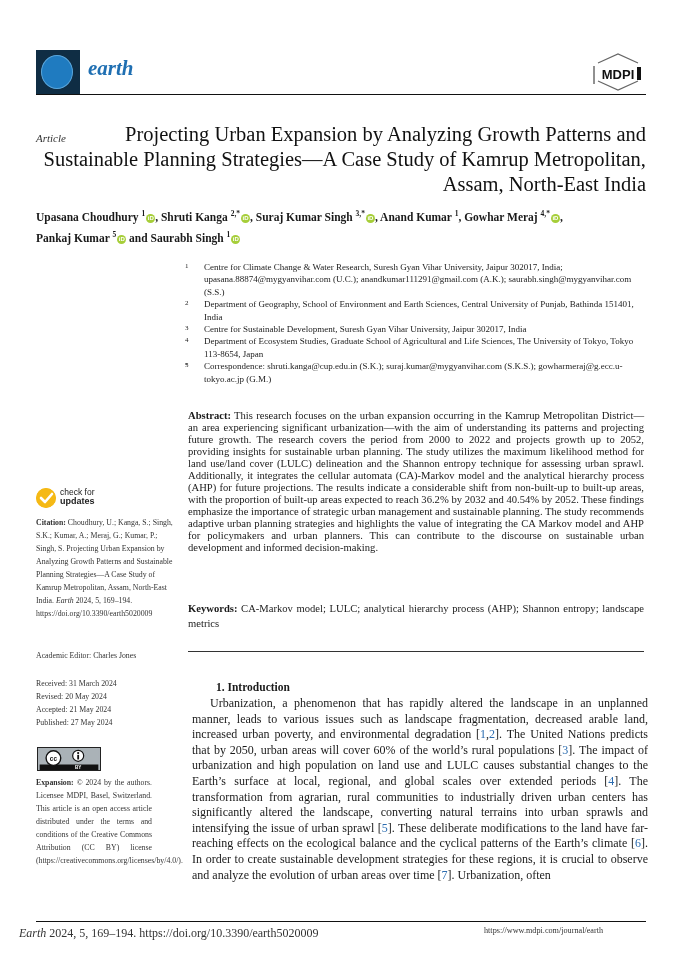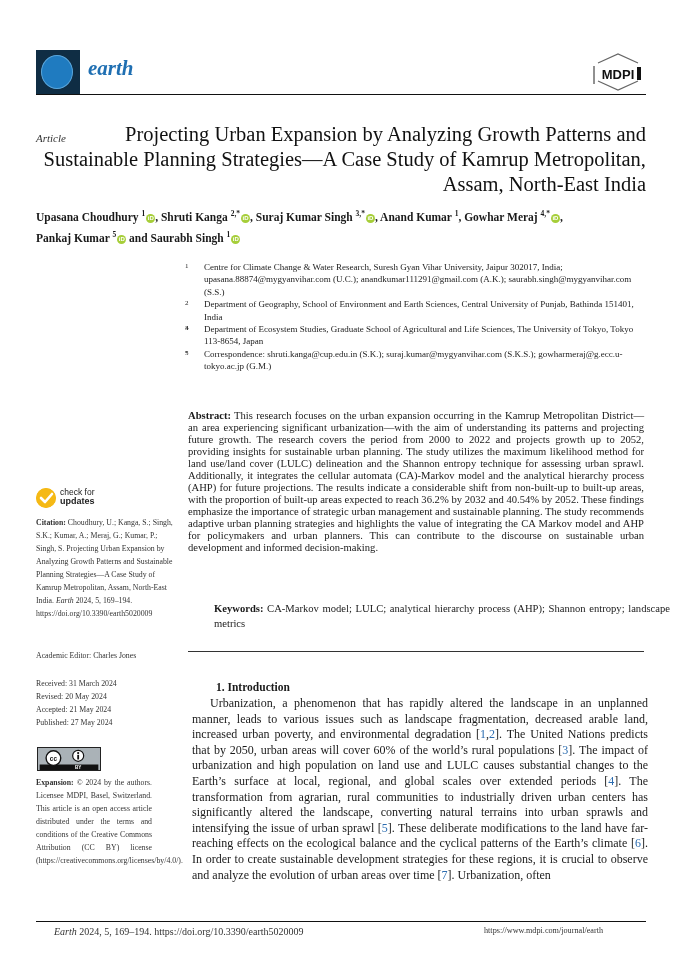--- a/index.html
+++ b/index.html
@@ -23,21 +23,21 @@
   .orcid { display: inline-block; width: 9px; height: 9px; border-radius: 50%; background: #a6ce39; color: #fff; font-size: 6px; line-height: 9px; text-align: center; vertical-align: 1px; font-family: "Liberation Sans", sans-serif; font-weight: bold; margin-left: 1px; }
   sup { font-size: 7.5px; }
 
   
   #affiliations { left: 185px; top: 261px; width: 460px; font-size: 9px; line-height: 12.4px; color: #222; }
   .aff { position: relative; padding-left: 19px; }
   .aff .num { position: absolute; left: 0; top: -1px; font-size: 7px; }
 
   
   #abstract { left: 188px; top: 410px; width: 456px; font-size: 10.6px; line-height: 12px; text-align: justify; }
-  #keywords { left: 188px; top: 601px; width: 456px; font-size: 10.6px; line-height: 15.1px; text-align: justify; margin-left: 26px; }
+  #keywords { left: 188px; top: 601px; width: 456px; font-size: 10.6px; line-height: 15.1px; text-align: justify; }
   .bold { font-weight: bold; }
 
   #section-rule { left: 188px; top: 651px; width: 456px; border-top: 1.2px solid #333; }
 
   
   #check-updates { left: 36px; top: 488px; width: 100px; height: 24px; }
   #cu-icon { left: 0; top: 0; width: 20px; height: 20px; border-radius: 50%; background: #f5b915; }
   #cu-text { left: 24px; top: 0; font-family: "Liberation Sans", sans-serif; font-size: 8.5px; line-height: 9px; color: #222; }
   #cu-text .u { font-weight: bold; font-size: 9px; text-align: right; }
   .side { font-size: 7.8px; line-height: 13px; color: #333; }
@@ -47,21 +47,21 @@
   #cc-badge { left: 37px; top: 747px; width: 64px; height: 24px; background: #aab2b7; border: 1px solid #222; box-sizing: border-box; }
   #copyright { left: 36px; top: 776px; width: 116px; text-align: justify; }
 
   
   #intro-heading { left: 188px; top: 681px; font-size: 11.5px; font-weight: bold; margin-left: 28px; }
   #intro-body { left: 192px; top: 696px; width: 456px; font-size: 12px; line-height: 15.6px; text-align: justify; text-indent: 18px; }
   .ref { color: #2b6cb0; }
 
   
   #footer-rule { left: 36px; top: 921px; width: 610px; border-top: 1.2px solid #111; }
-  #footer-left { left: 54px; top: 926px; font-size: 10px; color: #333; }
+  #footer-left { left: 19px; top: 926px; font-size: 12px; color: #333; }
   #footer-right { left: 484px; top: 926px; font-size: 8.2px; color: #333; }
 </style>
 </head>
 <body>
 
 <div id="journal-logo" class="abs">
   <div class="globe"></div>
 </div>
 <div id="journal-name" class="abs">earth</div>
 <svg id="mdpi-logo" class="abs" viewBox="0 0 56 40">
@@ -73,21 +73,21 @@
 </svg>
 <div id="header-rule" class="abs"></div>
 
 <div id="article-type" class="abs">Article</div>
 <div id="title" class="abs">Projecting Urban Expansion by Analyzing Growth Patterns and Sustainable Planning Strategies—A Case Study of Kamrup Metropolitan, Assam, North-East India</div>
 <div id="authors" class="abs"><span>Upasana Choudhury </span><sup>1</sup><span class="orcid">iD</span>, <span>Shruti Kanga </span><sup>2,*</sup><span class="orcid">iD</span>, <span>Suraj Kumar Singh </span><sup>3,*</sup><span class="orcid">iD</span>, <span>Anand Kumar </span><sup>1</sup>, <span>Gowhar Meraj </span><sup>4,*</sup><span class="orcid">iD</span>,<br><span>Pankaj Kumar </span><sup>5</sup><span class="orcid">iD</span> and <span>Saurabh Singh </span><sup>1</sup><span class="orcid">iD</span></div>
 
 <div id="affiliations" class="abs">
     <div class="aff"><span class="num">1</span><span>Centre for Climate Change &amp; Water Research, Suresh Gyan Vihar University, Jaipur 302017, India; upasana.88874@mygyanvihar.com (U.C.); anandkumar111291@gmail.com (A.K.); saurabh.singh@mygyanvihar.com (S.S.)</span></div>
     <div class="aff"><span class="num">2</span><span>Department of Geography, School of Environment and Earth Sciences, Central University of Punjab, Bathinda 151401, India</span></div>
-    <div class="aff"><span class="num">3</span></div>
+    <div class="aff"><span class="num">3</span><span>Centre for Sustainable Development, Suresh Gyan Vihar University, Jaipur 302017, India</span></div>
     <div class="aff"><span class="num">4</span><span>Department of Ecosystem Studies, Graduate School of Agricultural and Life Sciences, The University of Tokyo, Tokyo 113-8654, Japan</span></div>
     <div class="aff"><span class="num">5</span></div>
     <div class="aff"><span class="num">*</span><span>Correspondence: shruti.kanga@cup.edu.in (S.K.); suraj.kumar@mygyanvihar.com (S.K.S.); gowharmeraj@g.ecc.u-tokyo.ac.jp (G.M.)</span></div>
   </div>
 
 <div id="abstract" class="abs">
   <span class="bold">Abstract:</span>
   <span>This research focuses on the urban expansion occurring in the Kamrup Metropolitan District—an area experiencing significant urbanization—with the aim of understanding its patterns and projecting future growth. The research covers the period from 2000 to 2022 and projects growth up to 2052, providing insights for sustainable urban planning. The study utilizes the maximum likelihood method for land use/land cover (LULC) delineation and the Shannon entropy technique for assessing urban sprawl. Additionally, it integrates the cellular automata (CA)-Markov model and the analytical hierarchy process (AHP) for future projections. The results indicate a considerable shift from non-built-up to built-up areas, with the proportion of built-up areas expected to reach 36.2% by 2032 and 40.54% by 2052. These findings emphasize the importance of strategic urban management and sustainable planning. The study recommends adaptive urban planning strategies and highlights the value of integrating the CA Markov model and AHP for policymakers and urban planners. This can contribute to the discourse on sustainable urban development and informed decision-making.</span>
 </div>
 <div id="keywords" class="abs">

